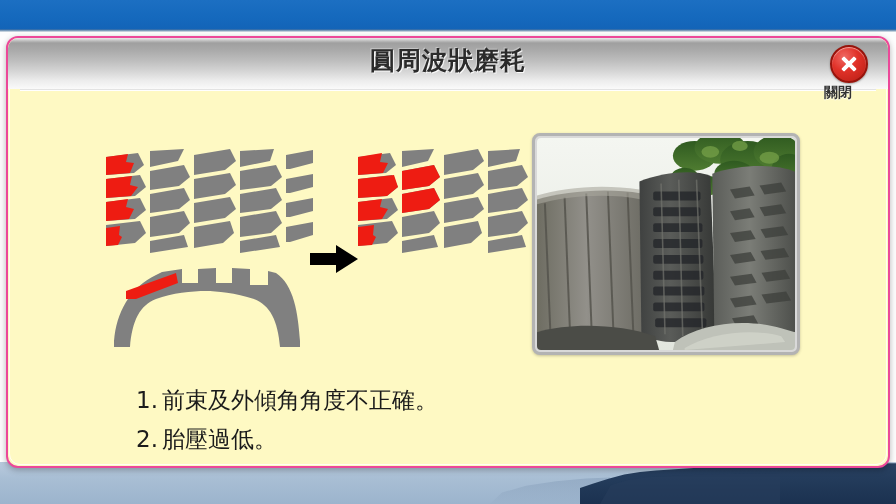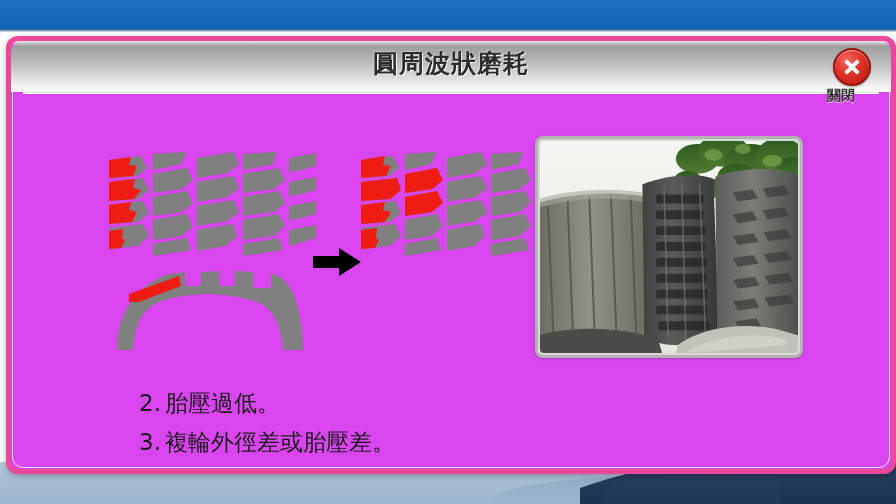--- a/index.html
+++ b/index.html
@@ -44,22 +44,22 @@
   }
   .wp-hillhaze{
     position:absolute;left:490px;top:466px;width:120px;height:38px;
     background:linear-gradient(180deg,rgba(120,145,175,.55),rgba(150,172,196,.15));
     clip-path:polygon(0% 100%, 10% 70%, 30% 52%, 55% 40%, 80% 33%, 100% 30%, 100% 100%);
   }
 
   
   .panel{
     position:absolute;left:6px;top:36px;width:880px;height:428px;
-    background:#d946ef;
-    border:5px solid #ec4899;
+    background:#fef9c3;
+    border:2px solid #ec4899;
     border-radius:12px;
     box-shadow:0 2px 6px rgba(0,0,0,.28);
     overflow:hidden;
   }
   .panel-inner-line{
     position:absolute;left:1px;top:1px;width:876px;height:424px;
     border:1px solid rgba(255,255,255,.85);
     border-radius:11px;pointer-events:none;
   }
   .titlebar{
@@ -380,20 +380,23 @@
             <path d="M140,206 C166,186 214,182 248,192 L262,196 L262,214 L138,214 Z" fill="#bfc2b9"></path>
             <path d="M150,212 C176,196 220,192 248,200 L252,206 L150,214 Z" fill="#d2d4cb" opacity=".8"></path>
 
             <path d="M0,196 C36,186 84,188 120,200 L124,214 L0,214 Z" fill="#4b4c47"></path>
           </svg>
         </div>
       </div>
 
       <div class="list">
         <div class="list-item">
+          <span class="list-num">1.</span><span>前束及外傾角角度不正確。</span>
+        </div>
+        <div class="list-item">
           <span class="list-num">2.</span><span>胎壓過低。</span>
         </div>
         <div class="list-item">
           <span class="list-num">3.</span><span>複輪外徑差或胎壓差。</span>
         </div>
       </div>
 
     </div>
   </div>
 </div>

